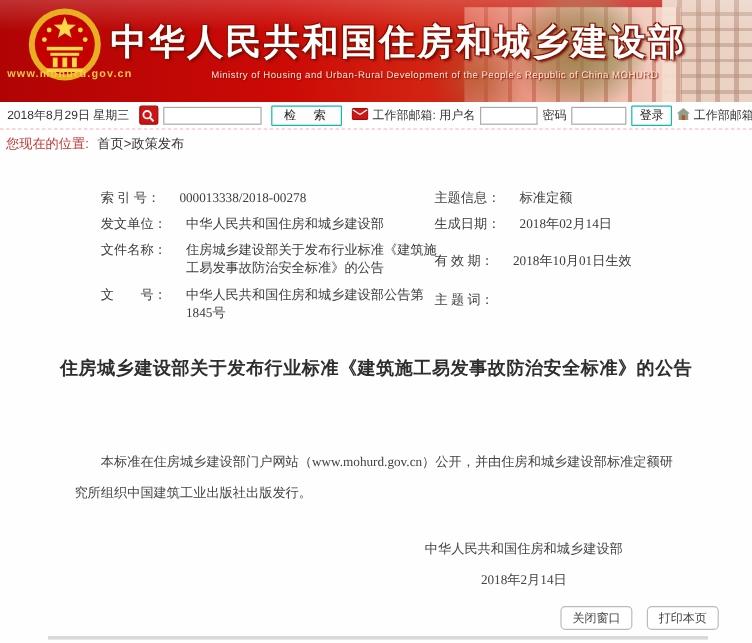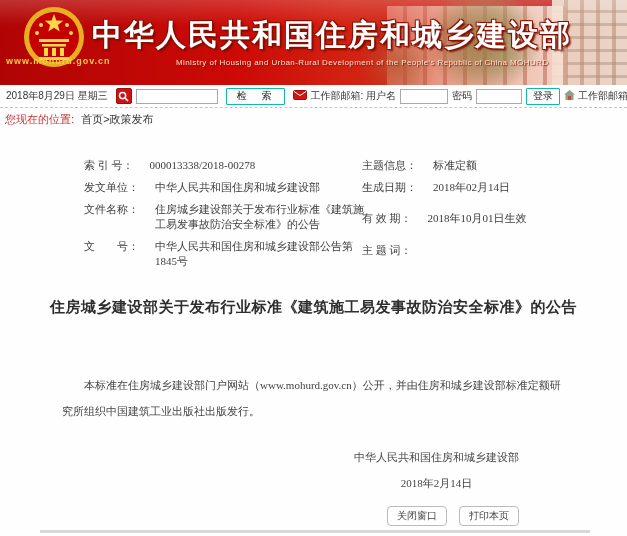--- a/index.html
+++ b/index.html
@@ -78,21 +78,21 @@
   
   .doc-title { position:absolute; top:298px; left:30px; width:567px; text-align:center;
       font-size:15px; font-weight:bold; letter-spacing:.5px; color:#2e2e2e; }
   .doc-body { position:absolute; top:372px; left:62px; width:503px;
       font-size:11px; line-height:26px; color:#444; }
   .doc-body p { text-indent:2em; margin-bottom:1px; }
   .sig-block { position:absolute; top:450px; right:108px; text-align:center; font-size:11px; color:#444; }
   .sig-date { margin-top:11px; }
 
   
-  .foot-btns { position:absolute; top:505px; left:0; width:627px; text-align:right; padding-right:108px; }
+  .foot-btns { position:absolute; top:505px; left:0; width:627px; text-align:right; padding-right:28px; }
   .foot-btn { display:inline-block; font-family:"Liberation Sans",sans-serif; font-size:10px; color:#444;
       background:#fff; border:1px solid #bbb; border-radius:4px; padding:2px 9px; margin-left:8px; cursor:pointer; }
   .foot-rule { position:absolute; left:40px; bottom:3px; width:550px; height:3px; background:#d8d8d8; }
 </style>
 </head>
 <body>
 
 <div class="page">
 
   <div class="banner">

